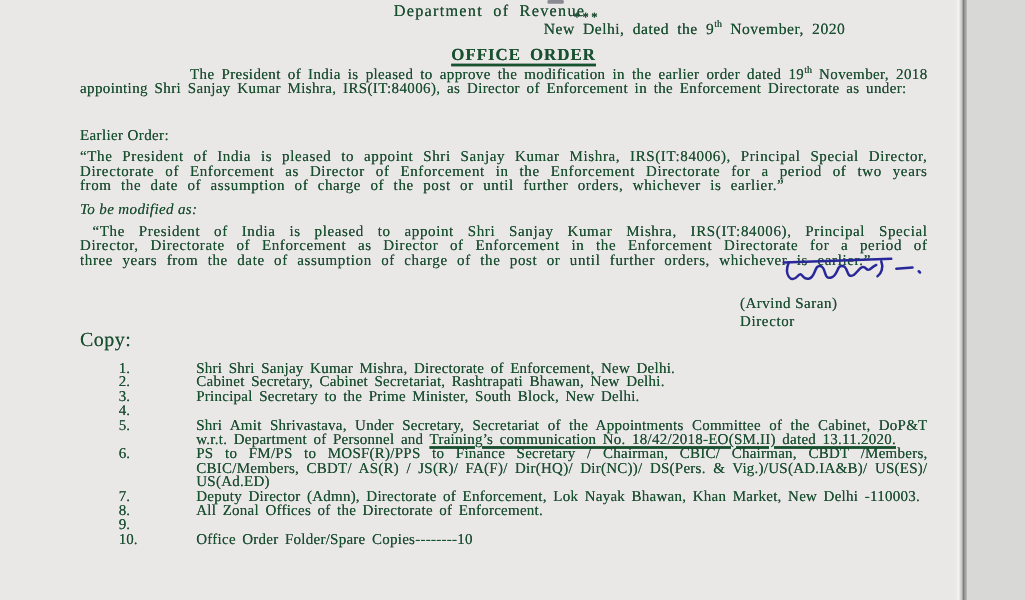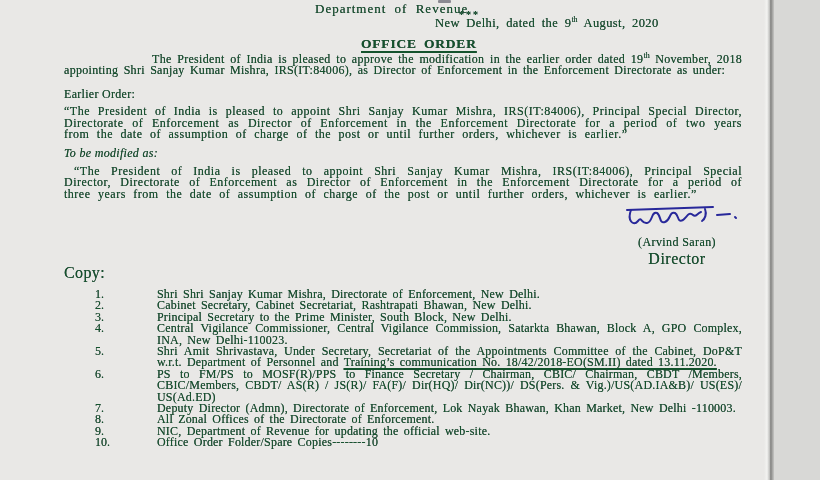--- a/index.html
+++ b/index.html
@@ -31,52 +31,52 @@
   }
   sup{font-size:8px;line-height:0;vertical-align:super;letter-spacing:0;}
   .doc-body{
     position:absolute;left:64px;top:54px;width:678px;
     font-size:12px;line-height:11.4px;text-align:justify;
   }
   .para-open{text-indent:88px;letter-spacing:.3px;word-spacing:2px;}
   .label-line{margin-top:9px;text-align:left;letter-spacing:.3px;}
   .quote{margin-top:6px;letter-spacing:.5px;word-spacing:4px;}
   .quote.q2{text-indent:10px;}
-  .sig-block{position:absolute;left:592px;top:200px;width:170px;text-align:center;}
+  .sig-block{position:absolute;left:592px;top:200px;width:170px;}
   .sig-scribble{display:block;margin:0 auto 1px auto;}
   .sig-name{font-size:12px;letter-spacing:.4px;}
-  .sig-role{font-size:16px;letter-spacing:.5px;}
+  .sig-role{font-size:12px;letter-spacing:.5px;}
   .copy-section{position:absolute;left:64px;top:264px;width:678px;}
   .copy-label{font-size:16px;letter-spacing:.4px;}
   .copy-list{margin-top:7px;}
   .copy-row{display:flex;font-size:12px;line-height:11.4px;}
   .copy-num{flex:0 0 62px;margin-left:31px;box-sizing:border-box;}
   .copy-text{flex:1;text-align:justify;letter-spacing:.2px;word-spacing:2px;}
   .copy-text.bold{font-weight:normal;}
   .u{text-decoration:underline;text-decoration-thickness:1.5px;text-underline-offset:2px;}
 </style>
 </head>
 <body>
 
 <div class="page">
 
   <div class="remnant"></div>
   <div class="scan-edge"></div>
 
   <div class="dept-line">Department of Revenue</div>
   <div class="stars">***</div>
 
-  <div class="date-line"><span>New Delhi, dated the 9</span><sup>th</sup><span> August, 2020</span></div>
+  <div class="date-line"><span>New Delhi, dated the 9</span><sup>th</sup><span> November, 2020</span></div>
 
   <div class="office-order">OFFICE ORDER</div>
 
   <div class="doc-body">
     <p class="para-open" style="margin:0;font-family:Liberation Serif, serif;"><span>The President of India is pleased to approve the modification in the earlier order dated 19</span><sup>th</sup><span> November, 2018 appointing Shri Sanjay Kumar Mishra, IRS(IT:84006), as Director of Enforcement in the Enforcement Directorate as under:</span></p>
 
-    <p class="label-line" style="margin:12px 0 0 0;">Earlier Order:</p>
+    <p class="label-line" style="margin:26px 0 0 0;">Earlier Order:</p>
 
     <p class="quote" style="margin:6px 0 0 0;">“The President of India is pleased to appoint Shri Sanjay Kumar Mishra, IRS(IT:84006), Principal Special Director, Directorate of Enforcement as Director of Enforcement in the Enforcement Directorate for a period of two years from the date of assumption of charge of the post or until further orders, whichever is earlier.”</p>
 
     <p class="label-line" style="margin:8px 0 0 0;font-style:italic;">To be modified as:</p>
 
     <p class="quote q2" style="margin:6px 0 0 0;">“The President of India is pleased to appoint Shri Sanjay Kumar Mishra, IRS(IT:84006), Principal Special Director, Directorate of Enforcement as Director of Enforcement in the Enforcement Directorate for a period of three years from the date of assumption of charge of the post or until further orders, whichever is earlier.”</p>
   </div>
 
   <div class="sig-block">
     <svg class="sig-scribble" width="128" height="34" viewBox="0 0 128 34">
@@ -106,21 +106,20 @@
         <span class="copy-text">Cabinet Secretary, Cabinet Secretariat, Rashtrapati Bhawan, New Delhi.</span>
       </div>
 
       <div class="copy-row">
         <span class="copy-num">3.</span>
         <span class="copy-text">Principal Secretary to the Prime Minister, South Block, New Delhi.</span>
       </div>
 
       <div class="copy-row">
         <span class="copy-num">4.</span>
-        <span class="copy-text">Central Vigilance Commissioner, Central Vigilance Commission, Satarkta Bhawan, Block A, GPO Complex, INA, New Delhi-110023.</span>
       </div>
 
       <div class="copy-row">
         <span class="copy-num">5.</span>
         <span class="copy-text bold"><span>Shri Amit Shrivastava, Under Secretary, Secretariat of the Appointments Committee of the Cabinet, DoP&amp;T w.r.t. Department of Personnel and </span><span class="u">Training’s communication No. 18/42/2018-EO(SM.II) dated 13.11.2020.</span></span>
       </div>
 
       <div class="copy-row">
         <span class="copy-num">6.</span>
         <span class="copy-text">PS to FM/PS to MOSF(R)/PPS to Finance Secretary / Chairman, CBIC/ Chairman, CBDT /Members, CBIC/Members, CBDT/ AS(R) / JS(R)/ FA(F)/ Dir(HQ)/ Dir(NC))/ DS(Pers. &amp; Vig.)/US(AD.IA&amp;B)/ US(ES)/ US(Ad.ED)</span>
@@ -131,21 +130,20 @@
         <span class="copy-text">Deputy Director (Admn), Directorate of Enforcement, Lok Nayak Bhawan, Khan Market, New Delhi -110003.</span>
       </div>
 
       <div class="copy-row">
         <span class="copy-num">8.</span>
         <span class="copy-text">All Zonal Offices of the Directorate of Enforcement.</span>
       </div>
 
       <div class="copy-row">
         <span class="copy-num">9.</span>
-        <span class="copy-text">NIC, Department of Revenue for updating the official web-site.</span>
       </div>
 
       <div class="copy-row">
         <span class="copy-num">10.</span>
         <span class="copy-text">Office Order Folder/Spare Copies--------10</span>
       </div>
 
     </div>
   </div>
 

